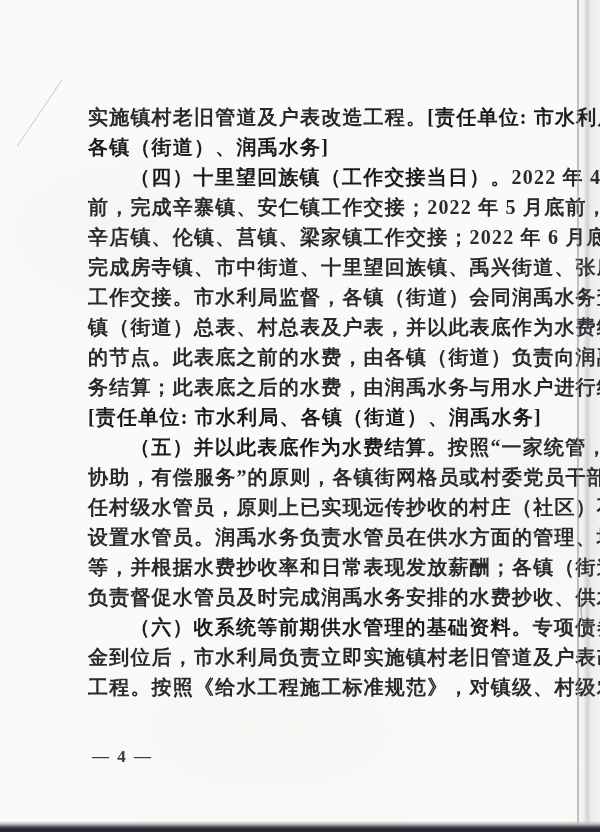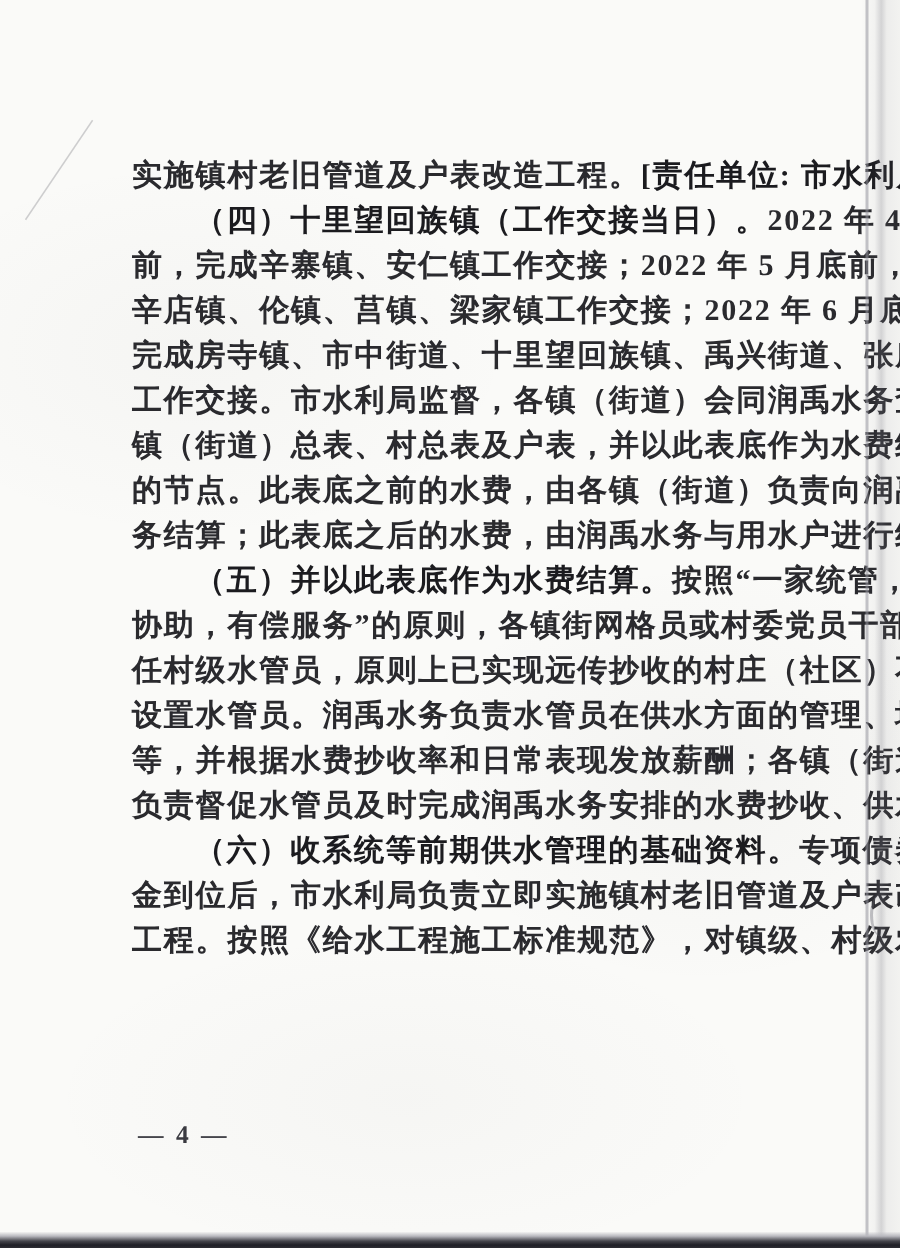--- a/index.html
+++ b/index.html
@@ -87,28 +87,30 @@
   }
 </style>
 </head>
 <body>
 
 <div class="page">
   <div class="crease"></div>
 
   <div class="doc" style="color: rgb(42, 42, 46);">
       <div class="line"><span class="run">实施镇村老旧管道及户表改造工程。</span><span class="run bold">[责任单位: 市水利局、</span></div>
+      <div class="line"><span class="run bold">各镇（街道）、润禹水务]</span></div>
       <div class="line indent"><span class="run bold">（四）十里望回族镇（工作交接当日）。</span><span class="run">2022 年 4 月底</span></div>
       <div class="line"><span class="run">前，完成辛寨镇、安仁镇工作交接；2022 年 5 月底前，完成</span></div>
       <div class="line"><span class="run">辛店镇、伦镇、莒镇、梁家镇工作交接；2022 年 6 月底前，</span></div>
       <div class="line"><span class="run">完成房寺镇、市中街道、十里望回族镇、禹兴街道、张庄镇</span></div>
       <div class="line"><span class="run">工作交接。市水利局监督，各镇（街道）会同润禹水务查抄</span></div>
       <div class="line"><span class="run">镇（街道）总表、村总表及户表，并以此表底作为水费结算</span></div>
       <div class="line"><span class="run">的节点。此表底之前的水费，由各镇（街道）负责向润禹水</span></div>
       <div class="line"><span class="run">务结算；此表底之后的水费，由润禹水务与用水户进行结算。</span></div>
+      <div class="line"><span class="run bold">[责任单位: 市水利局、各镇（街道）、润禹水务]</span></div>
       <div class="line indent"><span class="run bold">（五）并以此表底作为水费结算。</span><span class="run">按照“一家统管，镇街</span></div>
       <div class="line"><span class="run">协助，有偿服务”的原则，各镇街网格员或村委党员干部兼</span></div>
       <div class="line"><span class="run">任村级水管员，原则上已实现远传抄收的村庄（社区）不再</span></div>
       <div class="line"><span class="run">设置水管员。润禹水务负责水管员在供水方面的管理、培训</span></div>
       <div class="line"><span class="run">等，并根据水费抄收率和日常表现发放薪酬；各镇（街道）</span></div>
       <div class="line"><span class="run">负责督促水管员及时完成润禹水务安排的水费抄收、供水服</span></div>
       <div class="line indent"><span class="run bold">（六）收系统等前期供水管理的基础资料。</span><span class="run">专项债券资</span></div>
       <div class="line"><span class="run">金到位后，市水利局负责立即实施镇村老旧管道及户表改造</span></div>
       <div class="line"><span class="run">工程。按照《给水工程施工标准规范》，对镇级、村级农村</span></div>
     </div>

